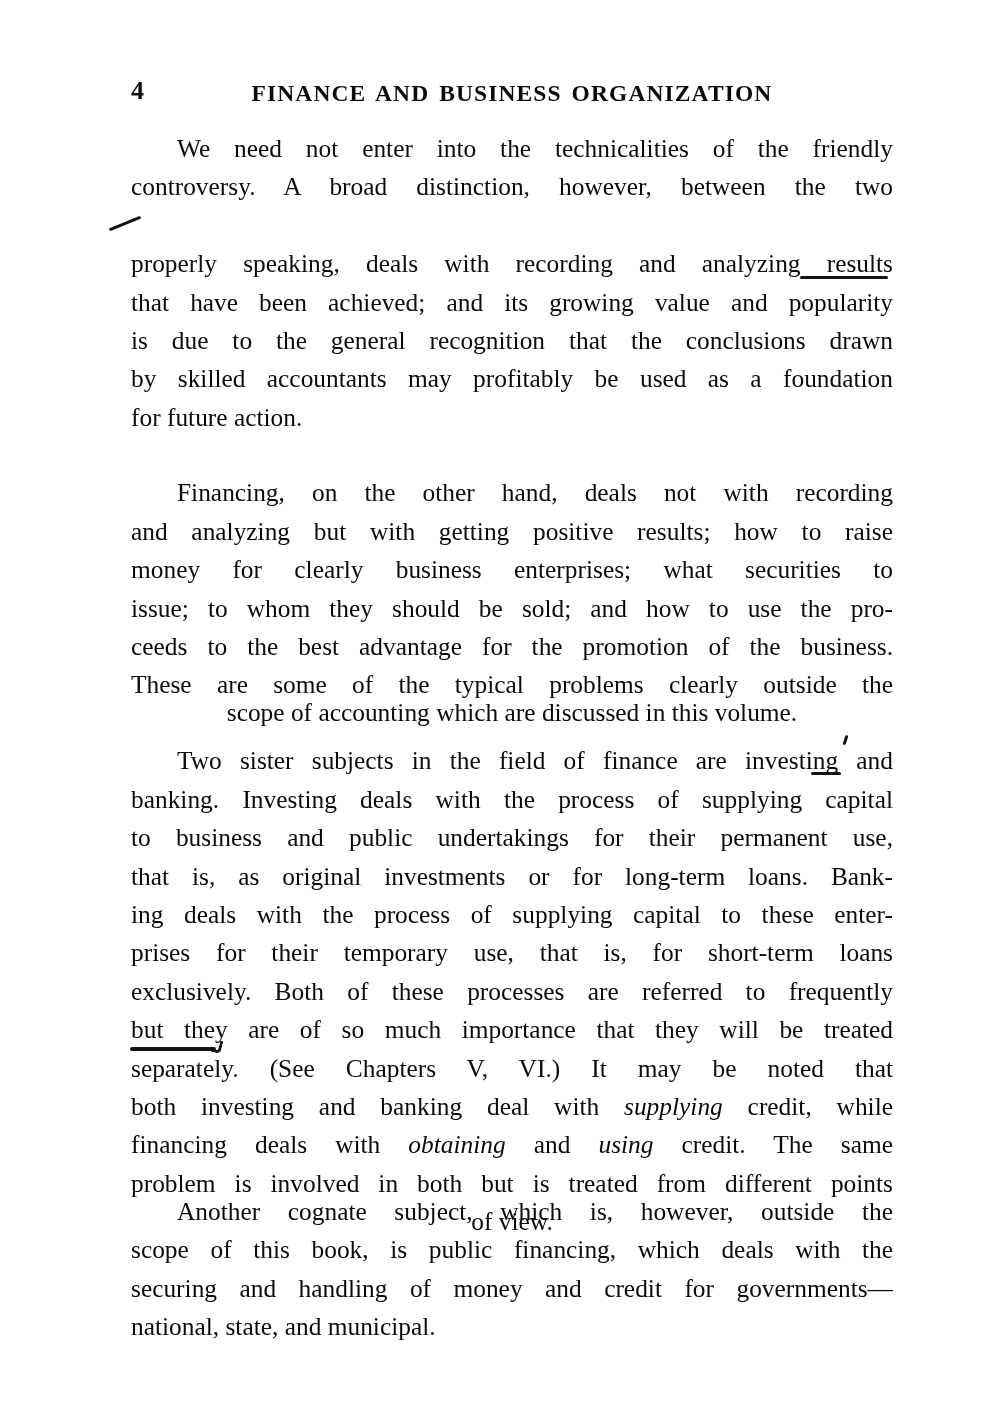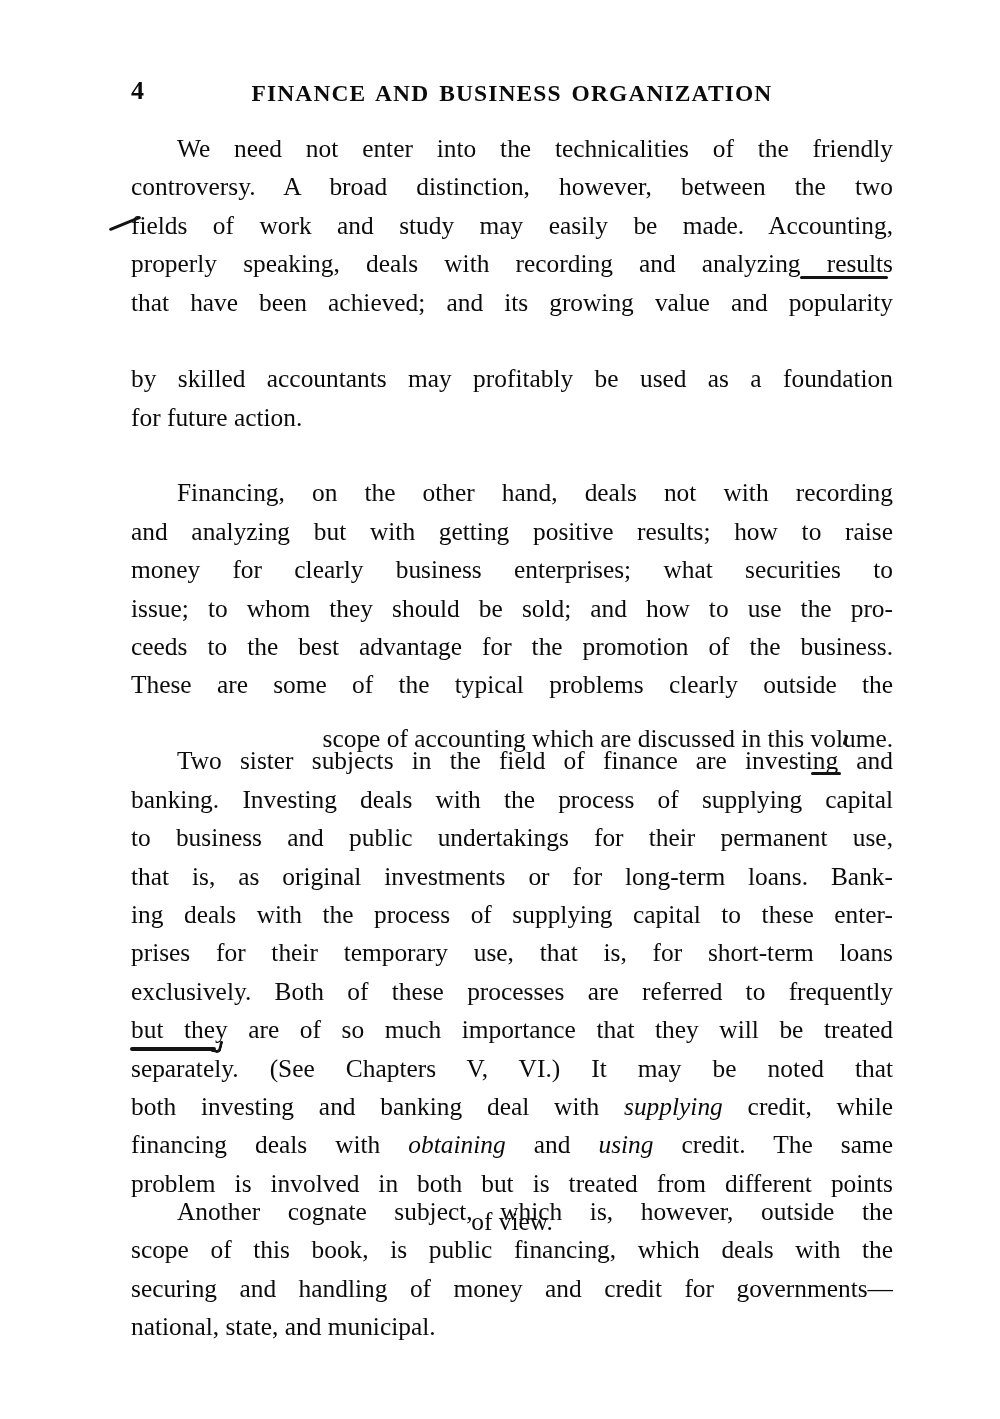--- a/index.html
+++ b/index.html
@@ -126,35 +126,35 @@
   <div class="running-head">
     <div class="folio">4</div>
     <div class="head-title">FINANCE AND BUSINESS ORGANIZATION</div>
   </div>
 
   <div class="textblock">
 
     <div class="lines" style="height:306px">
       <div class="ln just-all" style="top:0px;text-indent:46px">We need not enter into the technicalities of the friendly</div>
       <div class="ln just-all" style="top:38.4px">controversy.  A broad distinction, however, between the two</div>
-      <div class="ln just-all" style="top:76.8px">fields of work and study may easily be made.  Accounting,</div>
       <div class="ln just-all" style="top:115.2px">properly speaking, deals with recording and analyzing results</div>
       <div class="ln just-all" style="top:153.6px">that have been achieved; and its growing value and popularity</div>
+      <div class="ln just-all" style="top:192.0px">is due to the general recognition that the conclusions drawn</div>
       <div class="ln just-all" style="top:230.4px">by skilled accountants may profitably be used as a foundation</div>
       <div class="ln" style="top:268.8px;text-align:left">for future action.</div>
     </div>
 
     <div class="lines" style="height:268px;margin-top:0">
       <div class="ln just-all" style="top:38.4px;text-indent:46px">Financing, on the other hand, deals not with recording</div>
       <div class="ln just-all" style="top:76.8px">and analyzing but with getting positive results; how to raise</div>
       <div class="ln just-all" style="top:115.2px">money for clearly business enterprises; what securities to</div>
       <div class="ln just-all" style="top:153.6px">issue; to whom they should be sold; and how to use the pro-</div>
       <div class="ln just-all" style="top:192.0px">ceeds to the best advantage for the promotion of the business.</div>
       <div class="ln just-all" style="top:230.4px">These are some of the typical problems clearly outside the</div>
-      <div class="ln" style="top:284px;text-align:right">scope of accounting which are discussed in this volume.</div>
+      <div class="ln" style="top:258px;text-align:center">scope of accounting which are discussed in this volume.</div>
     </div>
 
     <div class="lines" style="height:500px">
       <div class="ln just-all" style="top:38.4px;text-indent:46px">Two sister subjects in the field of finance are investing and</div>
       <div class="ln just-all" style="top:76.8px">banking.  Investing deals with the process of supplying capital</div>
       <div class="ln just-all" style="top:115.2px">to business and public undertakings for their permanent use,</div>
       <div class="ln just-all" style="top:153.6px">that is, as original investments or for long-term loans.  Bank-</div>
       <div class="ln just-all" style="top:192.0px">ing deals with the process of supplying capital to these enter-</div>
       <div class="ln just-all" style="top:230.4px">prises for their temporary use, that is, for short-term loans</div>
       <div class="ln just-all" style="top:307.2px">but they are of so much importance that they will be treated</div>

